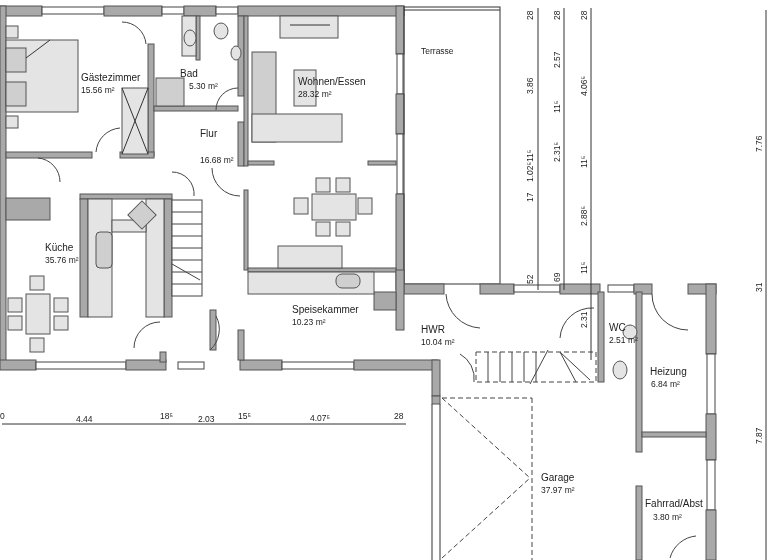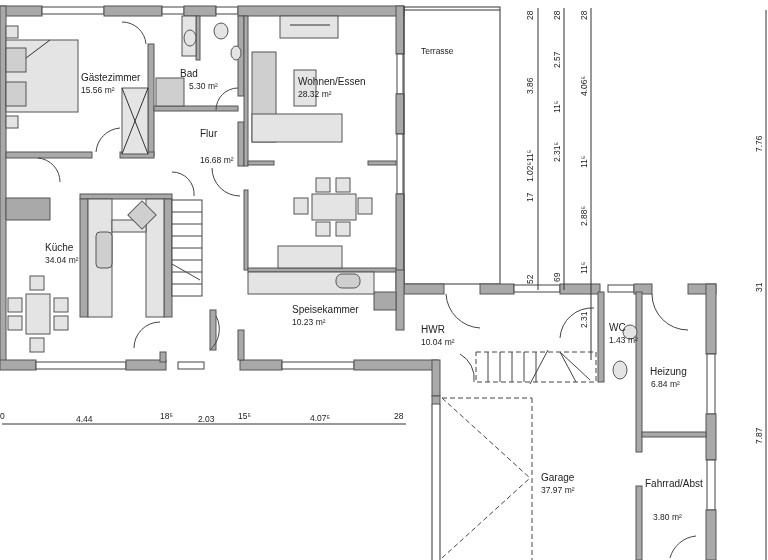--- a/index.html
+++ b/index.html
@@ -231,38 +231,38 @@
 
 <div class="lbl" style="left:298px;top:76px">Wohnen/Essen</div>
 <div class="area" style="left:298px;top:89px">28.32 m²</div>
 
 <div class="area" style="left:421px;top:46px">Terrasse</div>
 
 <div class="lbl" style="left:200px;top:128px">Flur</div>
 <div class="area" style="left:200px;top:155px">16.68 m²</div>
 
 <div class="lbl" style="left:45px;top:242px">Küche</div>
-<div class="area" style="left:45px;top:255px">34.04 m²</div>
+<div class="area" style="left:45px;top:255px">35.76 m²</div>
 
 <div class="lbl" style="left:292px;top:304px">Speisekammer</div>
 <div class="area" style="left:292px;top:317px">10.23 m²</div>
 
 <div class="lbl" style="left:421px;top:324px">HWR</div>
 <div class="area" style="left:421px;top:337px">10.04 m²</div>
 
 <div class="lbl" style="left:609px;top:322px">WC</div>
-<div class="area" style="left:609px;top:335px">1.43 m²</div>
+<div class="area" style="left:609px;top:335px">2.51 m²</div>
 
 <div class="lbl" style="left:650px;top:366px">Heizung</div>
 <div class="area" style="left:651px;top:379px">6.84 m²</div>
 
 <div class="lbl" style="left:541px;top:472px">Garage</div>
 <div class="area" style="left:541px;top:485px">37.97 m²</div>
 
-<div class="lbl" style="left:645px;top:478px">Fahrrad/Abst</div>
+<div class="lbl" style="left:645px;top:498px">Fahrrad/Abst</div>
 <div class="area" style="left:653px;top:512px">3.80 m²</div>
 
 <div class="dimt" style="left:0px;top:411px">0</div>
 <div class="dimt" style="left:76px;top:414px">4.44</div>
 <div class="dimt" style="left:160px;top:411px">18⁵</div>
 <div class="dimt" style="left:198px;top:414px">2.03</div>
 <div class="dimt" style="left:238px;top:411px">15⁵</div>
 <div class="dimt" style="left:310px;top:413px">4.07⁵</div>
 <div class="dimt" style="left:394px;top:411px">28</div>
 

